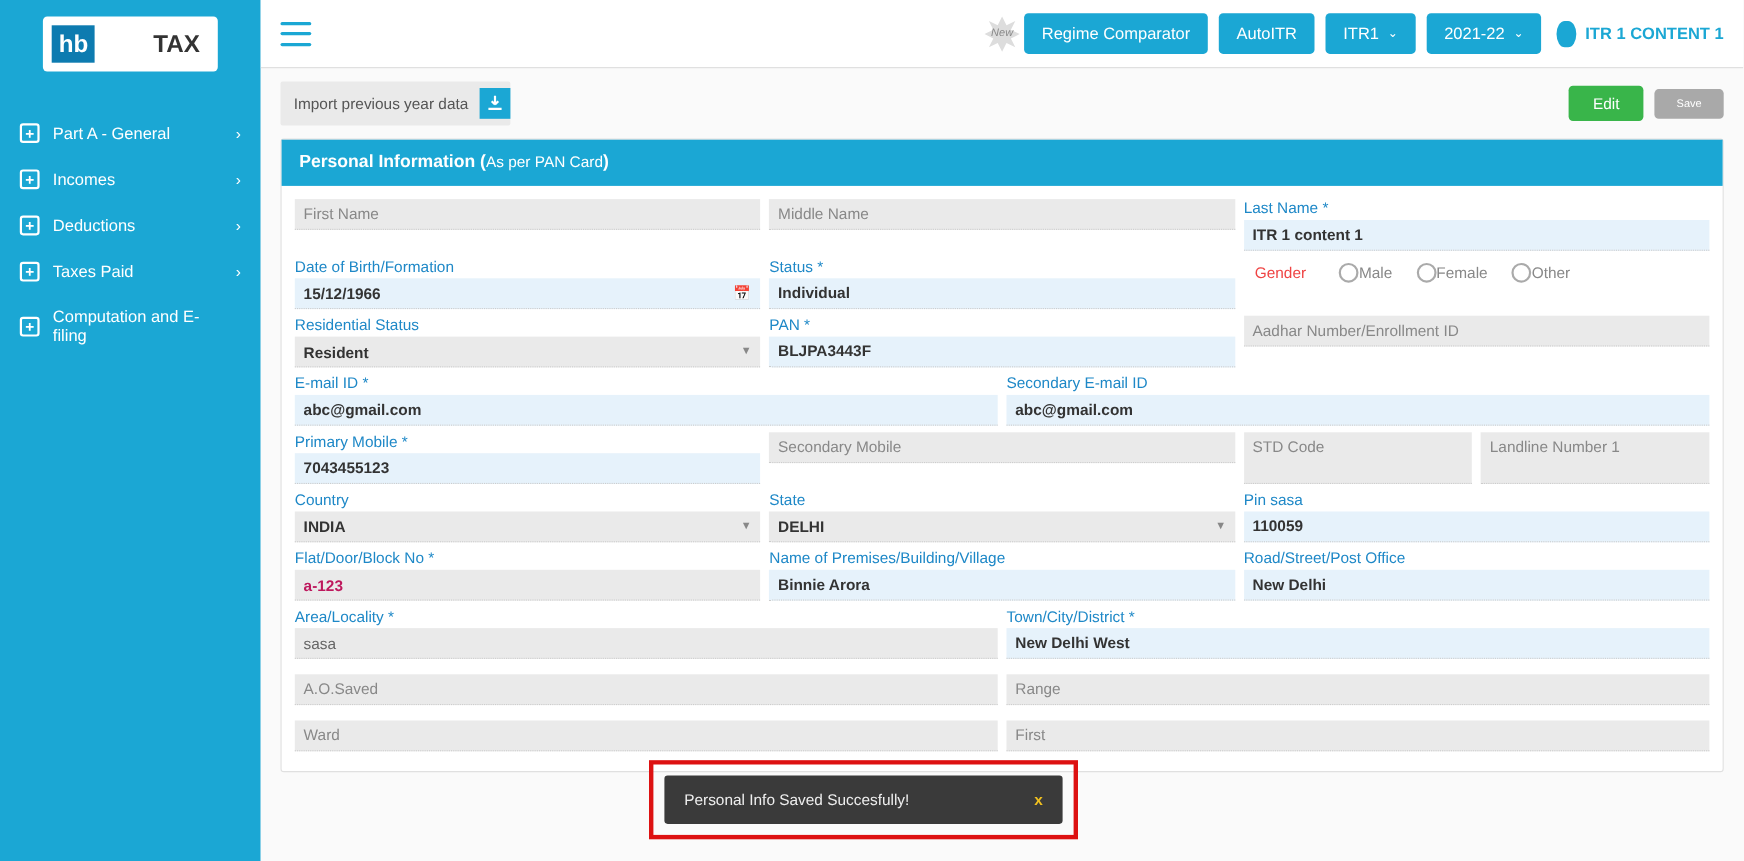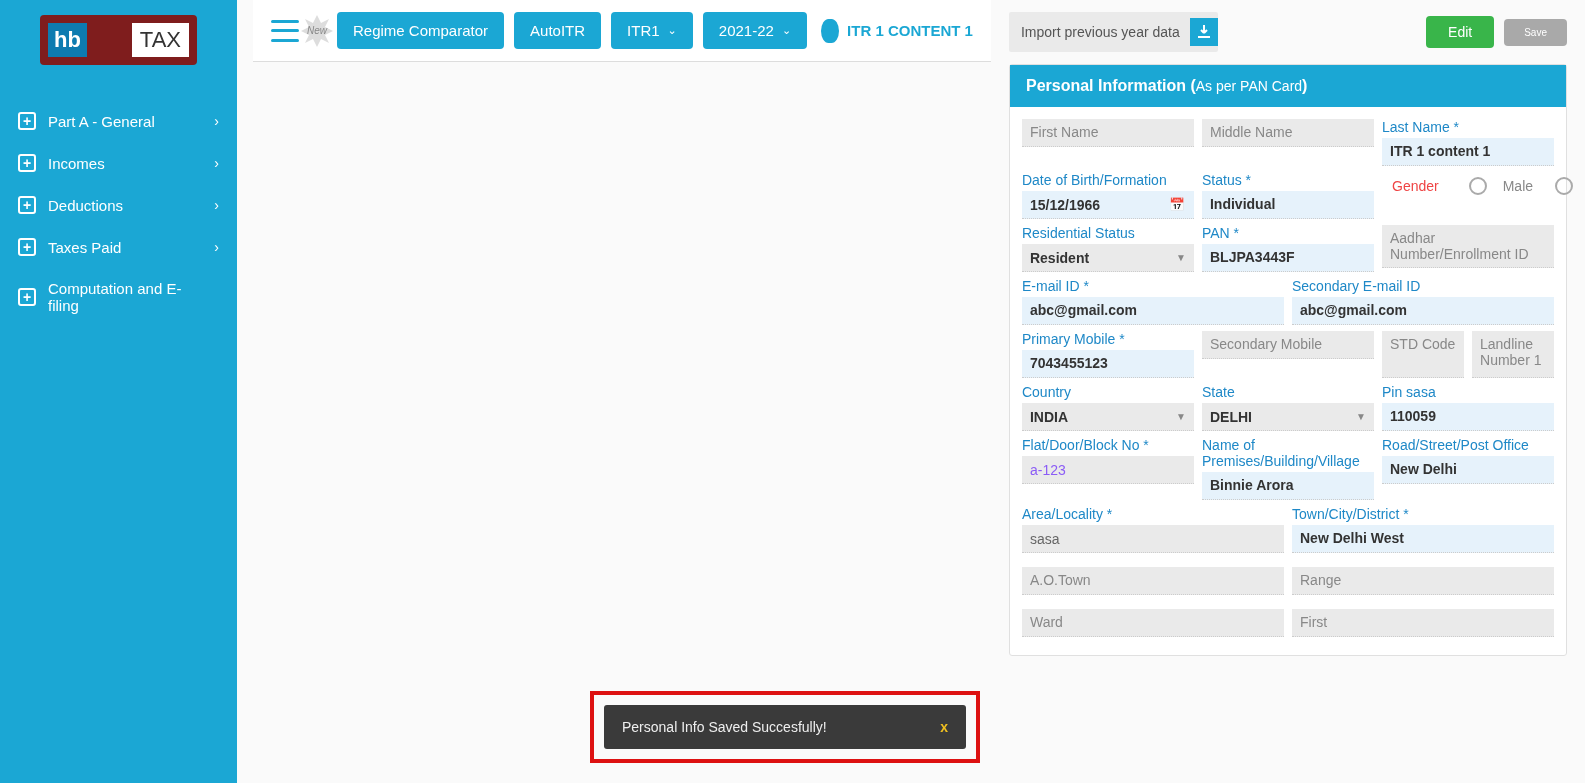--- a/index.html
+++ b/index.html
@@ -1,28 +1,28 @@
 <!DOCTYPE html>
 <html><head>
 <meta charset="utf-8">
 <style>
 * { margin: 0; padding: 0; box-sizing: border-box; font-family: Arial, sans-serif; }
 body { background: #f5f5f5; width: 1585px; height: 783px; overflow: hidden; }
 .app { display: flex; height: 100%; }
 .sidebar { width: 237px; background: #1ba7d4; flex-shrink: 0; }
 .logo { padding: 15px; text-align: center; }
-.logo-box { display: inline-flex; align-items: center; background: #7f1d1d; padding: 8px; border-radius: 4px; gap: 25px; }
+.logo-box { display: inline-flex; align-items: center; background: #ffffff; padding: 8px; border-radius: 4px; gap: 25px; }
 .logo-hb { background: #0d7bb0; color: #fff; font-weight: bold; font-size: 22px; padding: 4px 6px; }
-.logo-tax { background: #fff; color: #333; font-weight: normal; font-size: 22px; padding: 4px 8px; margin-left: 20px; }
+.logo-tax { background: #fff; color: #333; font-weight: bold; font-size: 22px; padding: 4px 8px; margin-left: 20px; }
 .nav { padding: 20px 0; }
 .nav-item { display: flex; align-items: center; padding: 12px 18px; color: #fff; font-size: 15px; cursor: pointer; position: relative; }
 .nav-plus { width: 18px; height: 18px; border: 2px solid #fff; border-radius: 3px; display: flex; align-items: center; justify-content: center; font-size: 14px; font-weight: bold; margin-right: 12px; flex-shrink: 0; }
 .nav-chev { position: absolute; right: 18px; font-size: 14px; }
 .nav-label { flex: 1; padding-right: 15px; }
-.main { flex: 1; display: flex; flex-direction: row; background: #fafafa; overflow: hidden; padding-left: 16px; }
+.main { flex: 1; display: flex; flex-direction: column; background: #fafafa; overflow: hidden; }
 .topbar { height: 62px; background: #fff; border-bottom: 1px solid #ddd; display: flex; align-items: center; padding: 0 18px; }
 .hamburger { width: 28px; height: 22px; display: flex; flex-direction: column; justify-content: space-between; cursor: pointer; }
 .hamburger span { height: 3px; background: #1ba7d4; border-radius: 2px; }
 .topbar-spacer { flex: 1; }
 .new-badge { position: relative; width: 36px; height: 36px; display: flex; align-items: center; justify-content: center; margin-right: -8px; }
 .new-badge svg { position: absolute; }
 .new-badge span { font-size: 10px; color: #888; font-style: italic; position: relative; }
 .top-btn { background: #1ba7d4; color: #fff; border: none; border-radius: 4px; padding: 10px 16px; font-size: 15px; margin-left: 10px; cursor: pointer; display: flex; align-items: center; }
 .top-btn .chev-down { margin-left: 8px; font-size: 11px; }
 .user-pill { display: flex; align-items: center; margin-left: 14px; color: #1ba7d4; font-weight: bold; font-size: 15px; }
@@ -44,21 +44,21 @@
 .col { flex: 1; padding: 0 4px; min-width: 0; }
 .field-label { color: #1e88c7; font-size: 14px; margin-bottom: 3px; display: block; }
 .field-value { background: #e6f2fb; padding: 5px 8px; font-size: 14px; color: #333; border-bottom: 1px dotted #ccc; min-height: 28px; font-weight: bold; }
 .field-empty { background: #eaeaea; padding: 5px 8px; font-size: 14px; color: #888; border-bottom: 1px dotted #ccc; min-height: 28px; }
 .field-select { background: #eaeaea; padding: 5px 8px; font-size: 14px; color: #333; border-bottom: 1px dotted #ccc; min-height: 28px; display: flex; align-items: center; font-weight: bold; }
 .field-select .sel-arrow { margin-left: auto; color: #888; font-size: 10px; }
 .field-date { background: #e6f2fb; padding: 5px 8px; font-size: 14px; color: #333; border-bottom: 1px dotted #ccc; min-height: 28px; display: flex; align-items: center; font-weight: bold; }
 .field-date .cal-icon { margin-left: auto; color: #aaa; font-size: 13px; }
 .gender-row { display: flex; align-items: center; padding: 5px 10px; gap: 22px; }
 .gender-label { color: #ef4444; font-size: 14px; margin-right: 8px; }
-.radio-opt { display: flex; align-items: center; gap: 16px; color: #888; font-size: 14px; }
+.radio-opt { display: flex; align-items: center; gap: 0; color: #888; font-size: 14px; }
 .radio-circ { width: 18px; height: 18px; border: 2px solid #aaa; border-radius: 50%; }
 .empty-group { display: flex; gap: 8px; }
 .empty-group .field-empty { flex: 1; }
 .toast-wrap { position: fixed; bottom: 20px; left: 590px; width: 390px; border: 4px solid #d11; padding: 10px; }
 .toast { background: #3a3a3a; color: #eee; padding: 14px 18px; border-radius: 3px; display: flex; align-items: center; font-size: 14px; }
 .toast-x { margin-left: auto; color: #f0c020; font-weight: bold; cursor: pointer; }
 </style>
 </head>
 <body>
 
@@ -256,21 +256,21 @@
             </div>
             <div class="col">
               <span class="field-label">Pin sasa</span>
               <div class="field-value">110059</div>
             </div>
           </div>
 
           <div class="row">
             <div class="col">
               <span class="field-label">Flat/Door/Block No *</span>
-              <div class="field-select" style="font-weight:normal;color:#8b5cf6">a-123</div>
+              <div class="field-select" style="font-weight:bold;color:#be185d">a-123</div>
             </div>
             <div class="col">
               <span class="field-label">Name of Premises/Building/Village</span>
               <div class="field-value">Binnie Arora</div>
             </div>
             <div class="col">
               <span class="field-label">Road/Street/Post Office</span>
               <div class="field-value">New Delhi</div>
             </div>
           </div>
@@ -281,21 +281,21 @@
               <div class="field-select" style="font-weight:normal;color:#666">sasa</div>
             </div>
             <div class="col">
               <span class="field-label">Town/City/District *</span>
               <div class="field-value">New Delhi West</div>
             </div>
           </div>
 
           <div class="row" style="margin-top:14px">
             <div class="col">
-                <div class="field-empty">A.O.Town</div>
+                <div class="field-empty">A.O.Saved</div>
               </div>
             <div class="col">
                 <div class="field-empty">Range</div>
               </div>
           </div>
 
           <div class="row" style="margin-top:14px">
             <div class="col">
                 <div class="field-empty">Ward</div>
               </div>

